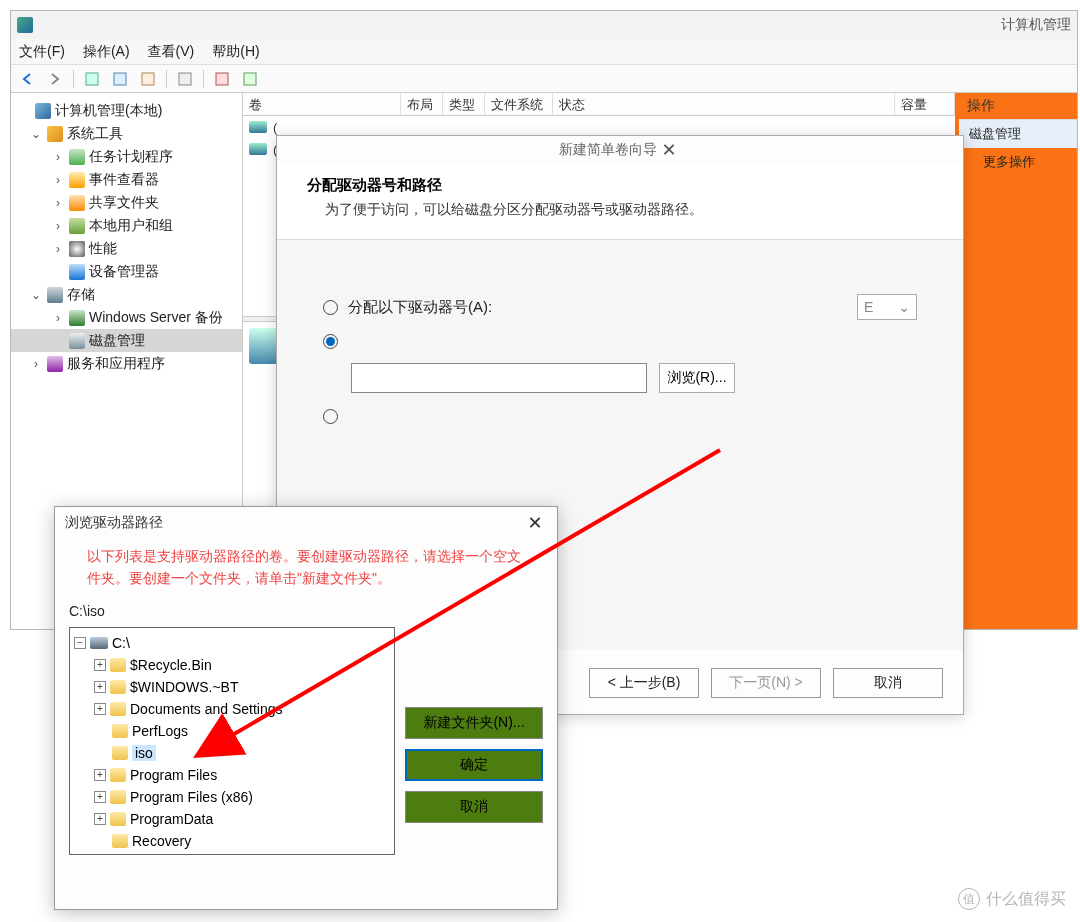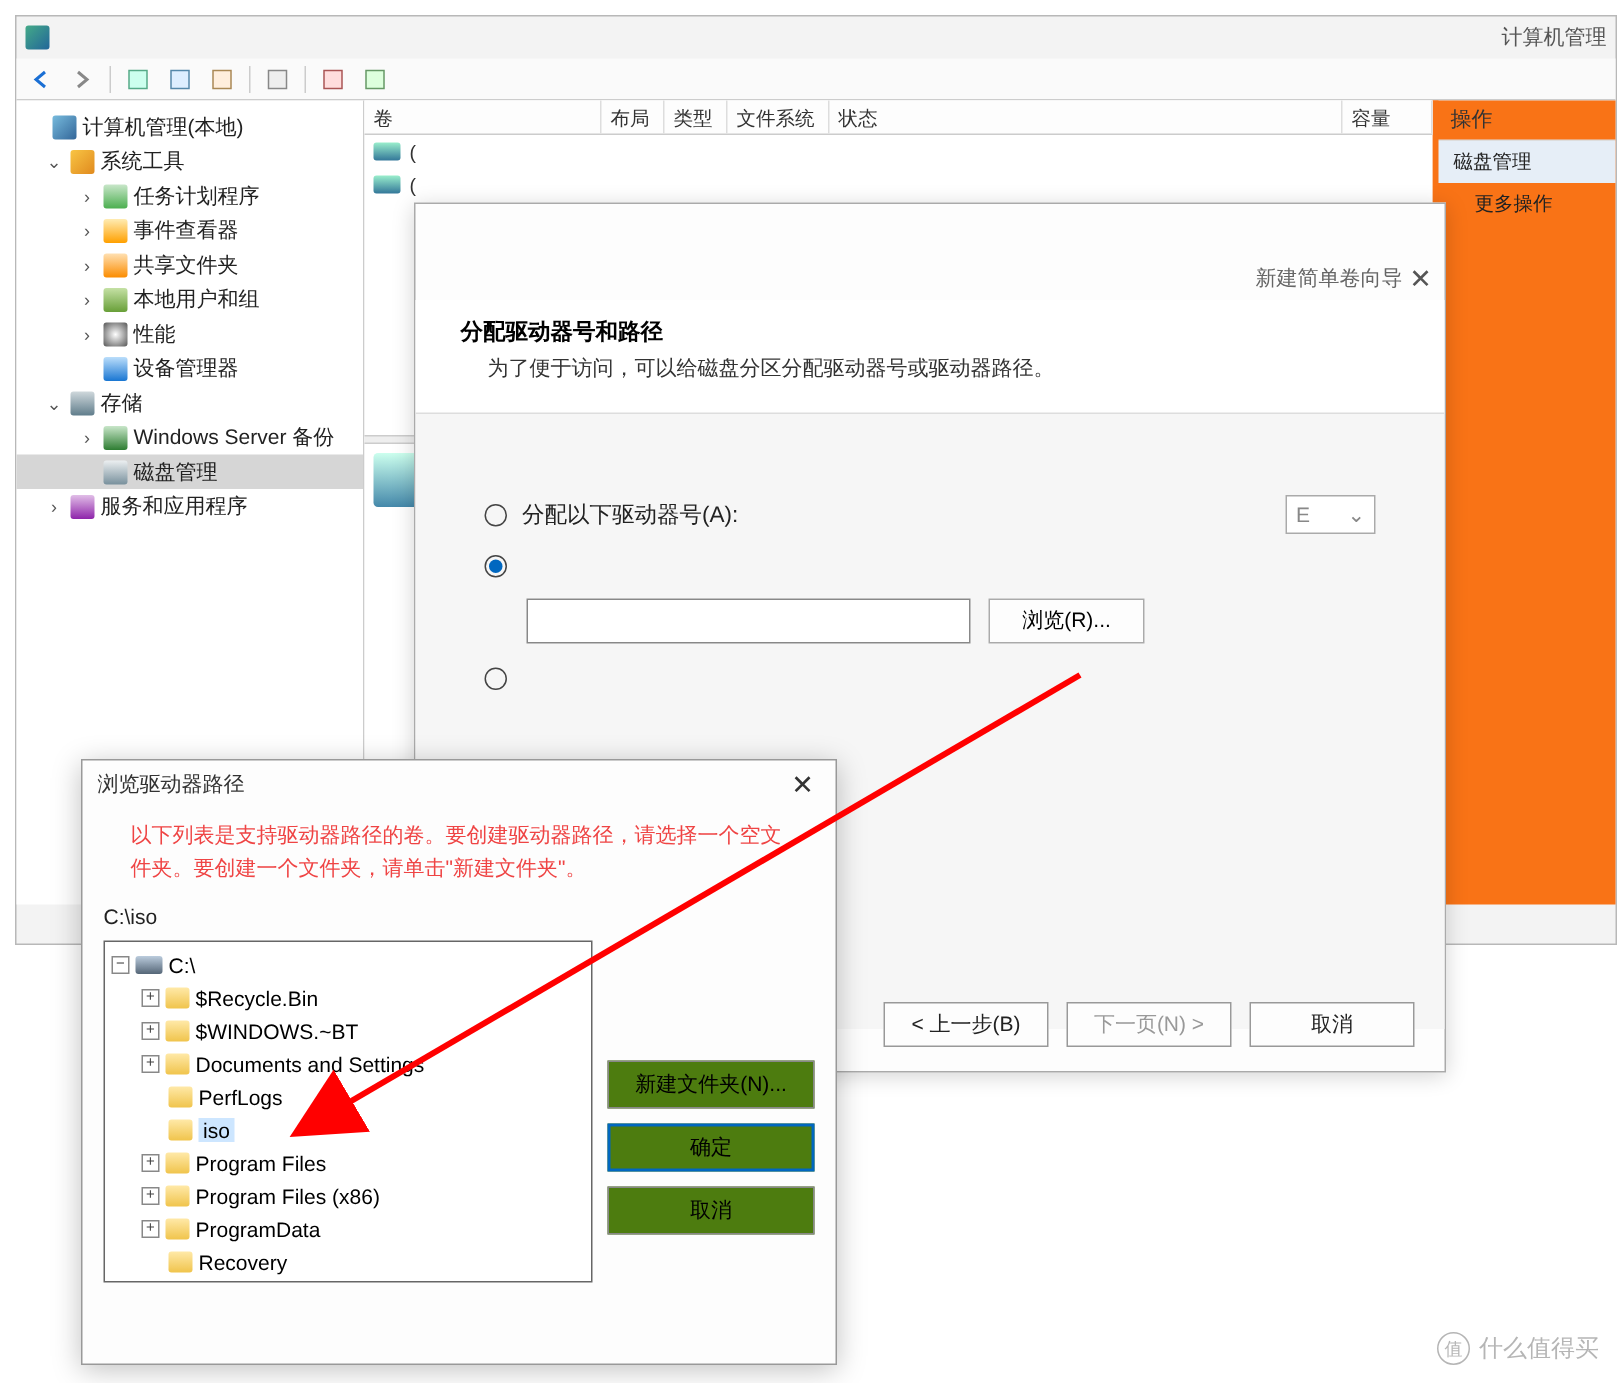--- a/index.html
+++ b/index.html
@@ -49,33 +49,33 @@
 .lowdisk .dic { width: 30px; height: 36px; background: linear-gradient(#cfe,#48a); border-radius: 3px; }
 .lowtext { font-size: 13px; line-height: 18px; color: #333; }
 
 
 .ap-head { padding: 4px 8px; border-bottom: 1px solid #ddd; font-size: 14px; color: #333; }
 .ap-sec { padding: 5px 10px; font-size: 13px; color: #222; }
 .ap-sec.hl { background: #e6eef7; }
 
 
 .wizard { position: absolute; left: 276px; top: 135px; width: 688px; height: 580px; background: #fdfdfd; border: 1px solid #aaa; box-shadow: 0 2px 14px rgba(0,0,0,.18); z-index: 5; }
-.wiz-title { height: 28px; display: flex; align-items: center; padding: 0 4px; font-size: 14px; color: #666; justify-content: flex-end; margin-top: 36px; }
+.wiz-title { height: 28px; display: flex; align-items: center; padding: 0 22px; font-size: 14px; color: #666; justify-content: center; }
 .wiz-x { font-size: 18px; color: #555; cursor: pointer; width: 24px; text-align: center; }
 .wiz-head { padding: 12px 30px 20px; background: #fff; border-bottom: 1px solid #ddd; }
 .wiz-head .h1 { font-size: 15px; font-weight: 600; }
 .wiz-head .h2 { font-size: 14px; color: #333; margin-top: 6px; padding-left: 18px; }
 .wiz-body { padding: 40px 46px 20px; background: #f6f6f6; height: 410px; position: relative; }
 .opt { display: flex; align-items: center; gap: 10px; font-size: 15px; color: #222; margin: 14px 0; }
 .radio { width: 15px; height: 15px; border: 1.5px solid #444; border-radius: 50%; display: flex; align-items: center; justify-content: center; }
 .radio.sel::after { content: ""; width: 9px; height: 9px; border-radius: 50%; background: #0067c0; }
 .combo { width: 60px; height: 26px; border: 1px solid #aaa; background: #fff; display: inline-flex; align-items: center; justify-content: space-between; padding: 0 6px; color: #888; font-size: 14px; margin-left: auto; }
 .mountrow { display: flex; align-items: center; gap: 12px; margin: 14px 0 16px 28px; }
 .mountinput { width: 296px; height: 30px; border: 1px solid #888; background: #fff; }
-.browsebtn { width: 104px; height: 30px; border: 1px solid #aaa; background: #fdfdfd; display: flex; align-items: center; justify-content: center; font-size: 14px; text-align: center; }
+.browsebtn { width: 76px; height: 30px; border: 1px solid #aaa; background: #fdfdfd; display: flex; align-items: center; justify-content: center; font-size: 14px; text-align: center; }
 .wiz-foot { position: absolute; right: 20px; bottom: 16px; display: flex; gap: 12px; }
 .btn { min-width: 110px; height: 30px; border: 1px solid #999; background: #fdfdfd; display: flex; align-items: center; justify-content: center; font-size: 14px; color: #222; padding: 0 12px; }
 .btn.dis { color: #999; }
 
 
 .browsedlg { position: absolute; left: 54px; top: 506px; width: 504px; height: 404px; background: #fdfdfd; border: 1px solid #999; box-shadow: 0 3px 18px rgba(0,0,0,.25); z-index: 10; }
 .br-title { height: 32px; display: flex; align-items: center; justify-content: space-between; padding: 0 10px; font-size: 14px; color: #333; }
 .br-x { font-size: 18px; color: #333; cursor: pointer; width: 24px; text-align: center; }
 .br-desc { padding: 6px 32px 14px; font-size: 14px; color: #ef4444; line-height: 22px; }
 .br-path { padding: 0 14px 8px; font-size: 14px; color: #222; }
@@ -98,20 +98,26 @@
 .wm .c { width: 22px; height: 22px; border: 1.5px solid rgba(120,120,120,.55); border-radius: 50%; display: flex; align-items: center; justify-content: center; font-size: 12px; }
 </style>
 </head>
 <body>
 
 <div class="mainwin">
   <div class="titlebar">
     <span class="icon"></span>
     <span>计算机管理</span>
   </div>
+  <div class="menubar">
+    <span>文件(F)</span>
+    <span>操作(A)</span>
+    <span>查看(V)</span>
+    <span>帮助(H)</span>
+  </div>
   <div class="toolbar">
     <div class="tbtn">
         <svg width="14" height="14">
           <path d="M10 2 L4 7 L10 12" stroke="#1a6fd4" stroke-width="2" fill="none"></path>
         </svg>
       </div>
     <div class="tbtn">
         <svg width="14" height="14">
           <path d="M4 2 L10 7 L4 12" stroke="#888" stroke-width="2" fill="none"></path>
         </svg>

